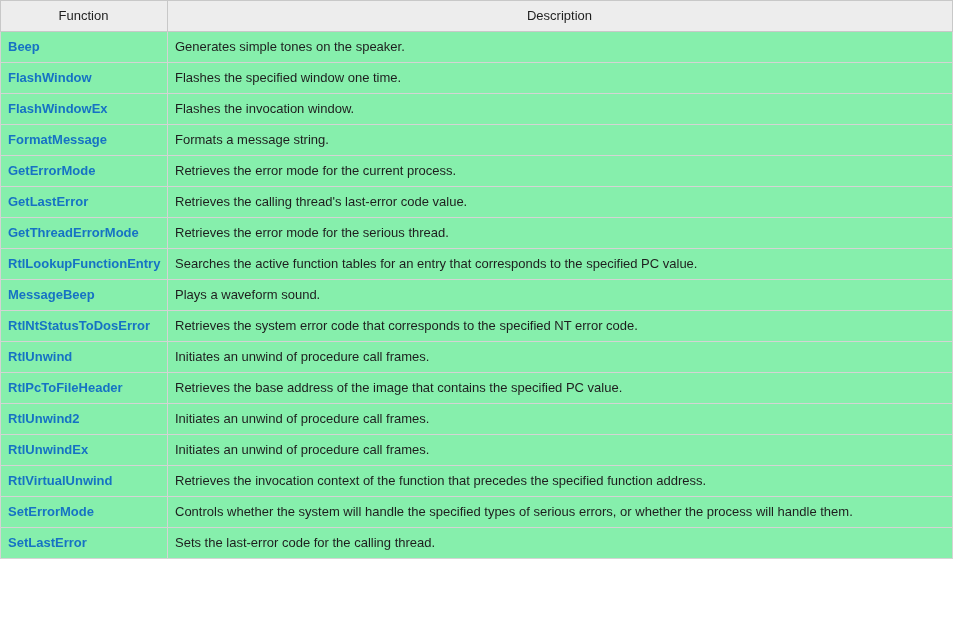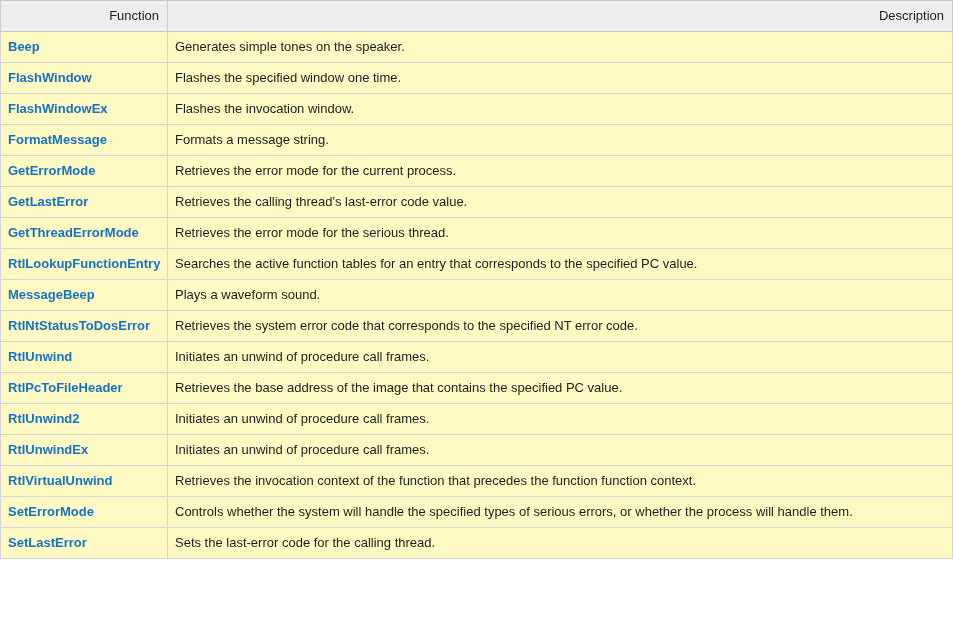--- a/index.html
+++ b/index.html
@@ -24,34 +24,34 @@
     border-collapse: collapse;
     width: 952px;
     table-layout: fixed;
     border: 1px solid #c8c8c8;
   }
   table.api-table col.c-func { width: 167px; }
   table.api-table col.c-desc { width: 785px; }
   table.api-table thead th {
     background: #ededed;
     border: 1px solid #c8c8c8;
-    text-align: right;
+    text-align: center;
     font-weight: normal;
     font-size: 13px;
     color: #1e1e1e;
     padding: 7px 8px 7px 7px;
     line-height: 16px;
     vertical-align: middle;
   }
   table.api-table tbody td {
     border: 1px solid #d4d4d4;
     padding: 7px 8px 7px 7px;
     line-height: 16px;
     vertical-align: middle;
-    background: #fef9c3;
+    background: #86efac;
     font-size: 13px;
     height: 14px;
     margin-top: 40px;
   }
   table.api-table tbody td.func-cell {
     white-space: nowrap;
     overflow: hidden;
   }
   a.api-link {
     color: #1672c4;
@@ -130,21 +130,21 @@
         <tr>
           <td class="func-cell"><a class="api-link" href="#">RtlUnwind2</a></td>
           <td class="desc-cell">Initiates an unwind of procedure call frames.</td>
         </tr>
         <tr>
           <td class="func-cell"><a class="api-link" href="#">RtlUnwindEx</a></td>
           <td class="desc-cell">Initiates an unwind of procedure call frames.</td>
         </tr>
         <tr>
           <td class="func-cell"><a class="api-link" href="#">RtlVirtualUnwind</a></td>
-          <td class="desc-cell">Retrieves the invocation context of the function that precedes the function function context.</td>
+          <td class="desc-cell">Retrieves the invocation context of the function that precedes the specified function address.</td>
         </tr>
         <tr>
           <td class="func-cell"><a class="api-link" href="#">SetErrorMode</a></td>
           <td class="desc-cell">Controls whether the system will handle the specified types of serious errors, or whether the process will handle them.</td>
         </tr>
         <tr>
           <td class="func-cell"><a class="api-link" href="#">SetLastError</a></td>
           <td class="desc-cell">Sets the last-error code for the calling thread.</td>
         </tr>
       </tbody>

